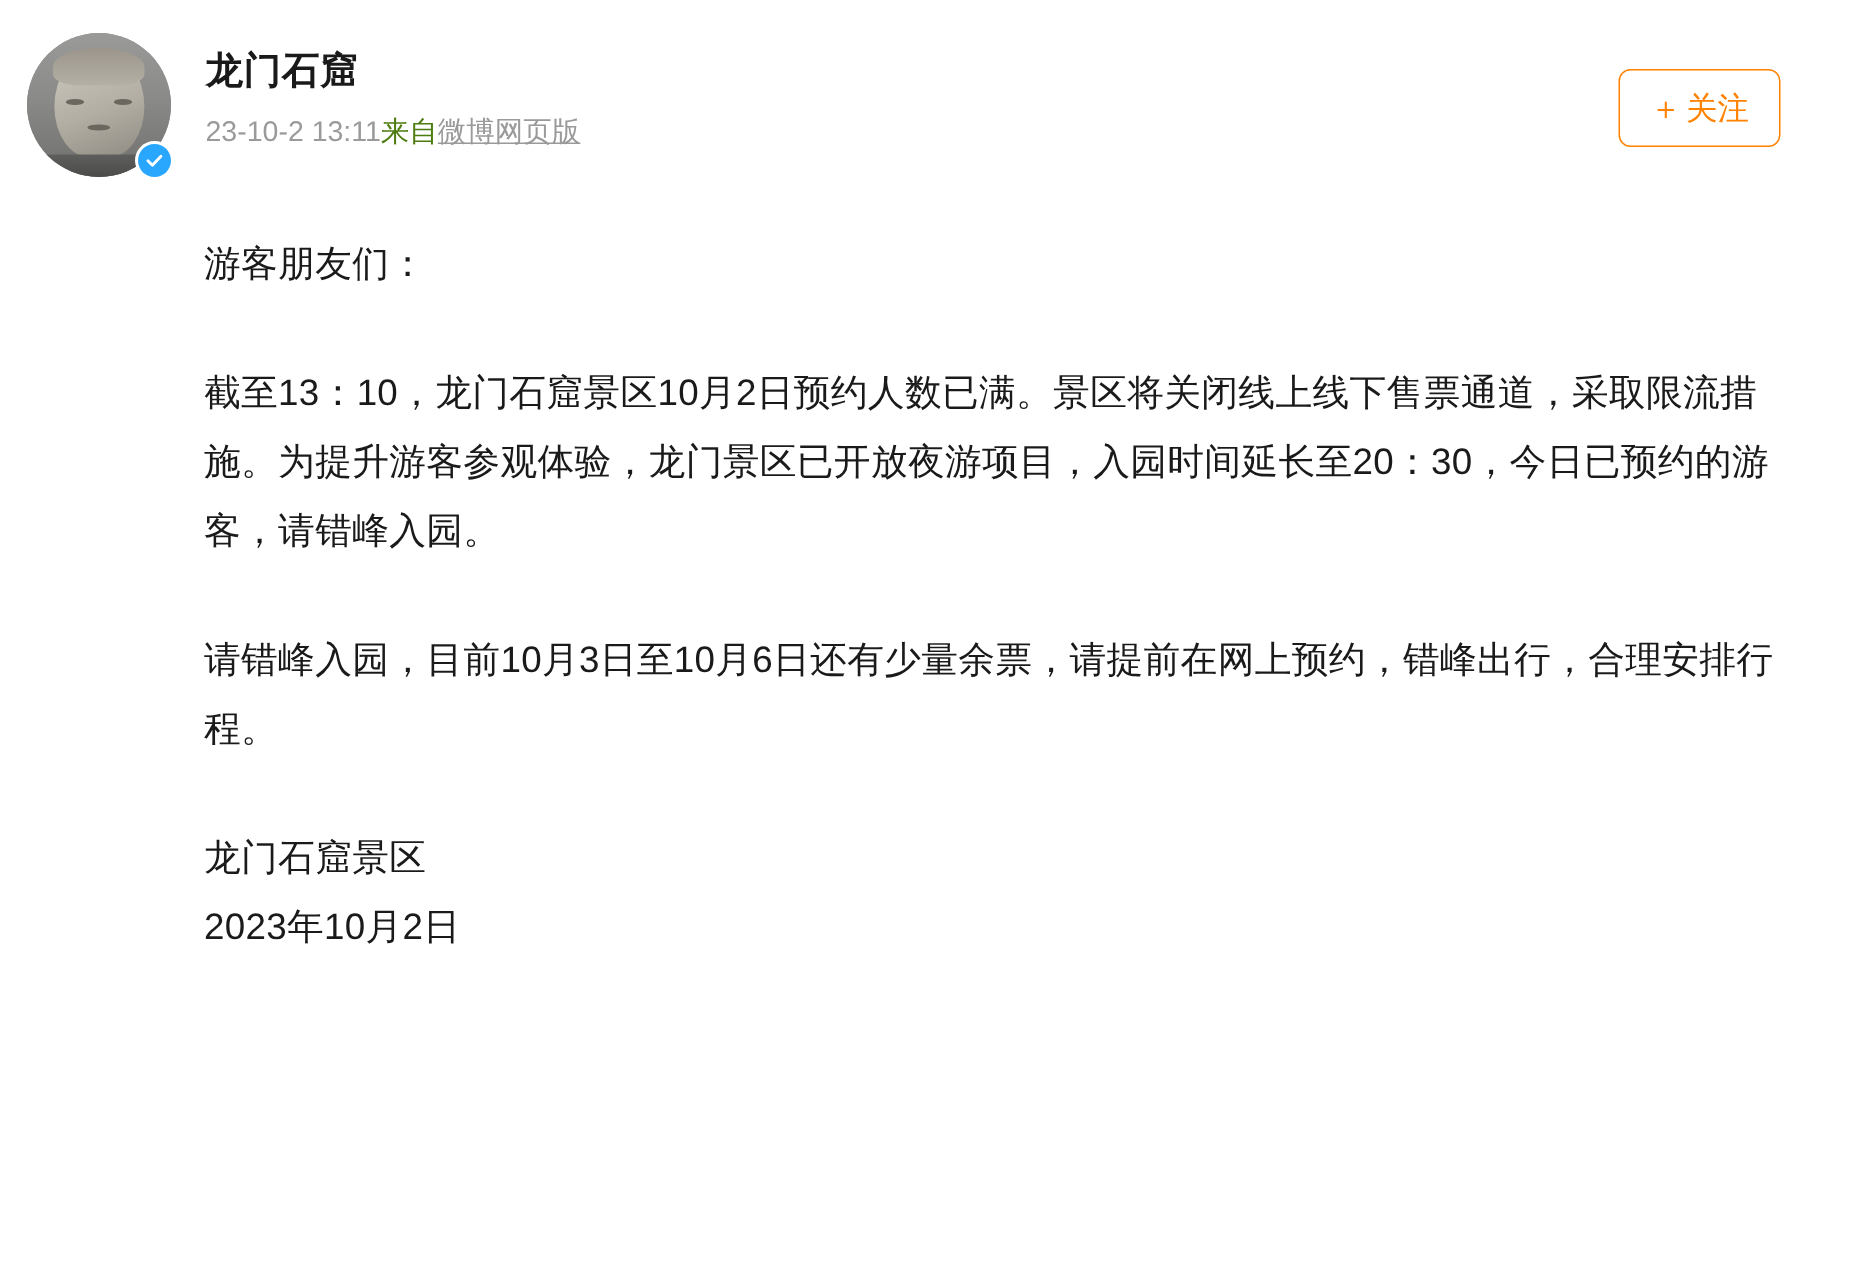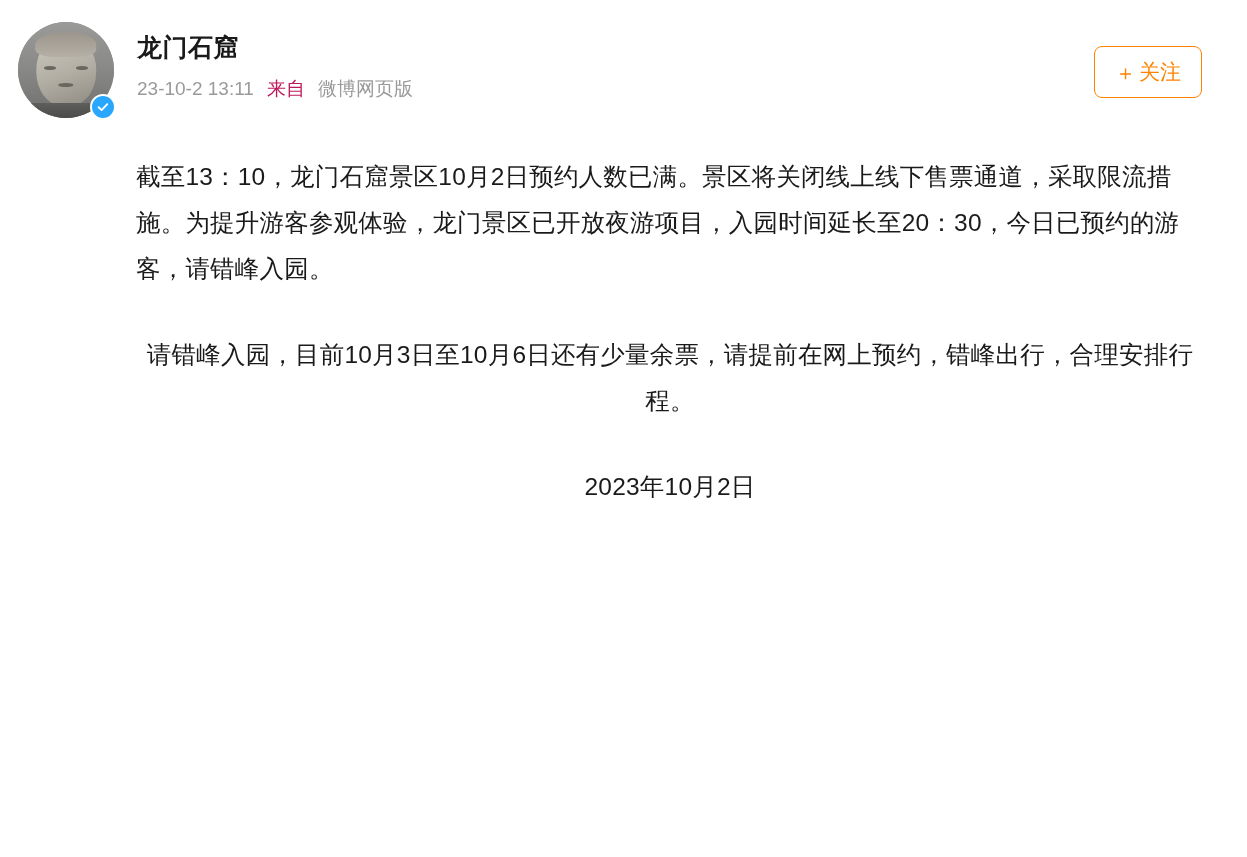--- a/index.html
+++ b/index.html
@@ -13,21 +13,21 @@
     font-family: "Liberation Sans", "DejaVu Sans", sans-serif;
     color: #1a1a1a;
     overflow: hidden;
   }
 
   .post {
     position: relative;
     width: 1247px;
     height: 857px;
     box-sizing: border-box;
-    padding: 18px 23px 0 18px;
+    padding: 18px 38px 0 18px;
   }
 
   
   .header {
     display: flex;
     align-items: flex-start;
     position: relative;
     height: 110px;
   }
 
@@ -135,24 +135,23 @@
     line-height: 1.2;
     letter-spacing: 0.5px;
   }
   .subline {
     margin-top: 16px;
     font-size: 19px;
     color: #9a9a9a;
     line-height: 1.2;
     display: flex;
     align-items: center;
-    gap: 13px;
-  }
-  .subline .source-label { color: #be185d; }
-  .subline .source-name { color: #9a9a9a; }
+  }
+  .subline .source-label { color: #4d7c0f; }
+  .subline .source-name { color: #9a9a9a; text-decoration: underline; }
 
   .follow-btn {
     position: absolute;
     right: 22px;
     top: 28px;
     display: flex;
     align-items: center;
     justify-content: center;
     gap: 2px;
     width: 108px;
@@ -175,21 +174,21 @@
   .content {
     margin-left: 118px;
     margin-top: 26px;
     padding-right: 20px;
     font-size: 24.5px;
     line-height: 46px;
     color: #1a1a1a;
     letter-spacing: 0.2px;
   }
   .para { margin: 0; }
-  .para + .para { margin-top: 40px; text-align: center; }
+  .para + .para { margin-top: 40px; }
   .signature .line + .line { margin-top: 0; }
 </style>
 </head>
 <body>
 
 <div class="post">
 
   <div class="header">
 
     <div class="avatar-wrap">
@@ -220,20 +219,22 @@
       </div>
     </div>
 
     <div class="follow-btn">
       <span class="plus">＋</span>
       <span>关注</span>
     </div>
   </div>
 
   <div class="content">
+    <p class="para">游客朋友们：</p>
     <p class="para">截至13：10，龙门石窟景区10月2日预约人数已满。景区将关闭线上线下售票通道，采取限流措施。为提升游客参观体验，龙门景区已开放夜游项目，入园时间延长至20：30，今日已预约的游客，请错峰入园。</p>
     <p class="para">请错峰入园，目前10月3日至10月6日还有少量余票，请提前在网上预约，错峰出行，合理安排行程。</p>
     <div class="para signature">
+      <div class="line">龙门石窟景区</div>
       <div class="line">2023年10月2日</div>
     </div>
   </div>
 
 </div>
 
 </body></html>

